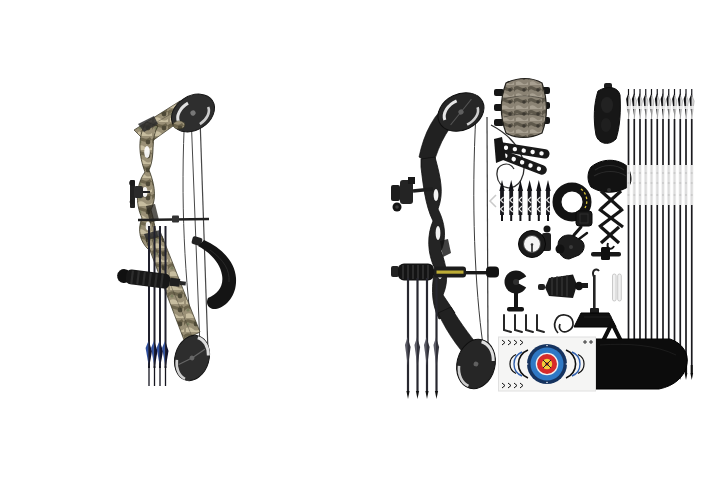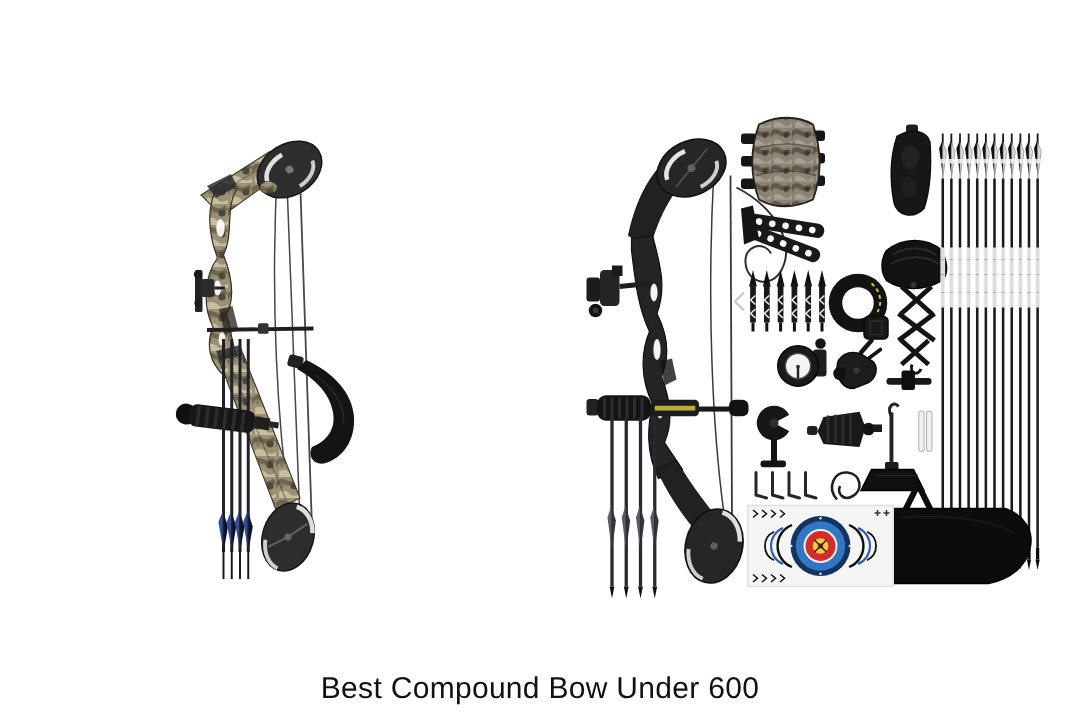--- a/index.html
+++ b/index.html
@@ -413,15 +413,14 @@
             <path d="M132,310 L135,312.5 L132,315"></path>
       </g>
       <g stroke="#333333" stroke-width="1">
         <path d="M195,269 L199,269 M197,267 L197,271"></path>
         <path d="M201,269 L205,269 M203,267 L203,271"></path>
       </g>
     </g>
   </svg>
   </div>
 
-  <div class="caption">Best Compound Bow Under 600</div>
 
 </div>
 
 </body></html>

